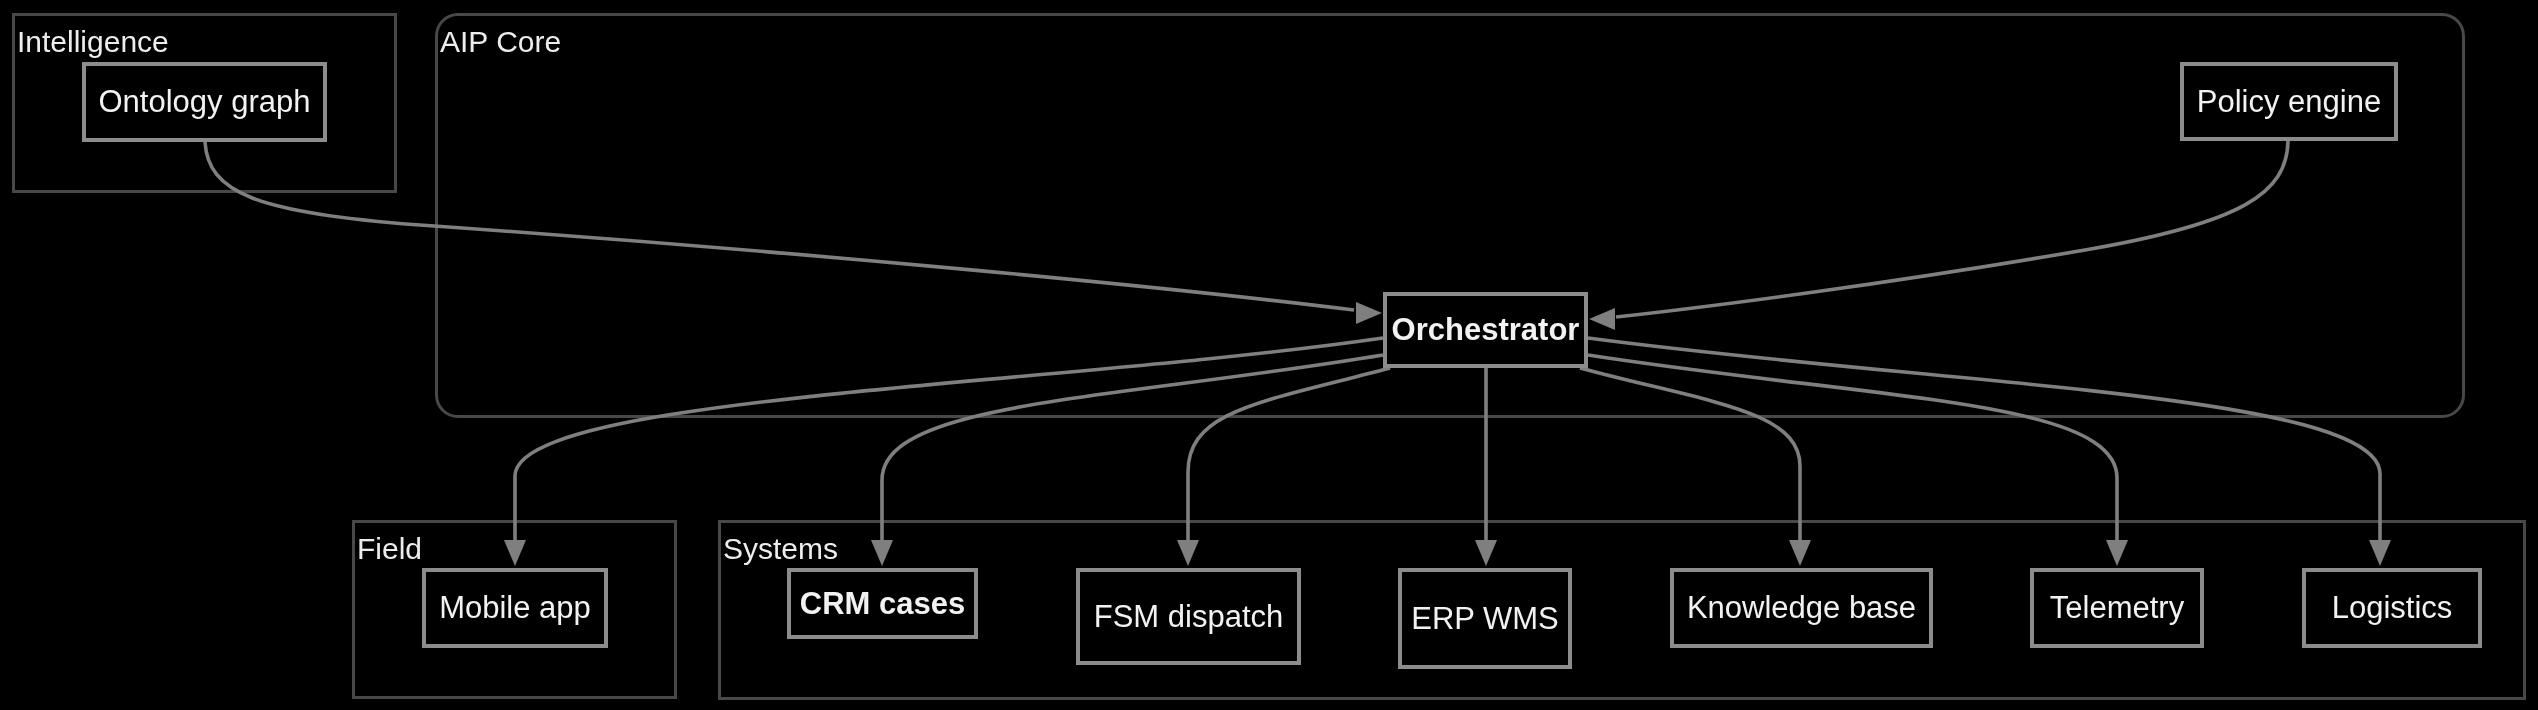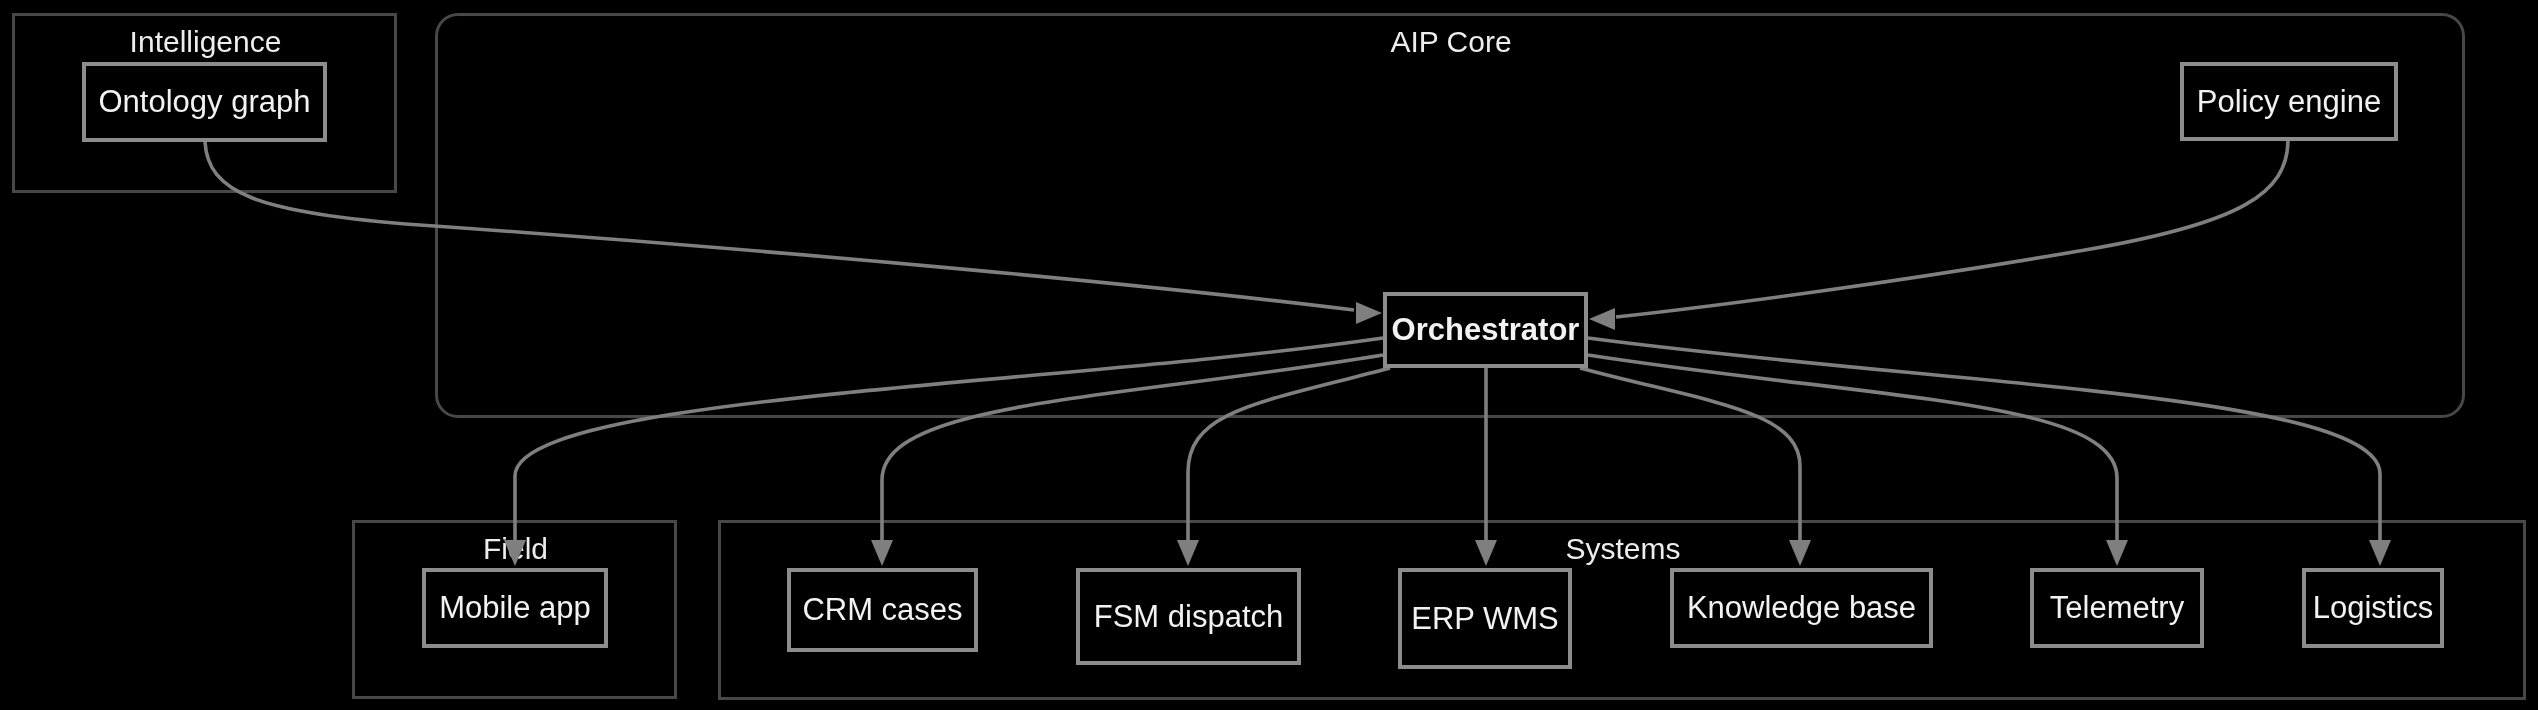--- a/index.html
+++ b/index.html
@@ -13,21 +13,21 @@
   }
   .group {
     position: absolute;
     box-sizing: border-box;
     border: 3px solid var(--group-border, #484848);
     background: transparent;
   }
   .group-label {
     position: absolute;
     top: 9px; left: 2px; right: 0;
-    text-align: center;
+    text-align: left;
     font-size: 30px;
     color: var(--group-label, #eee);
     pointer-events: none;
     white-space: nowrap;
   }
   .node {
     position: absolute;
     box-sizing: border-box;
     border: 4px solid var(--node-border, #8c8c8c);
     background: var(--node-fill, #000);
@@ -100,32 +100,32 @@
       </div>
       <div class="node" style="left: 2180px; top: 62px; width: 218px; height: 79px;">
         <span class="node-label">Policy engine</span>
       </div>
       <div class="node" style="left: 1383px; top: 292px; width: 205px; height: 76px; font-weight: bold;">
         <span class="node-label">Orchestrator</span>
       </div>
       <div class="node" style="left: 422px; top: 568px; width: 186px; height: 80px;">
         <span class="node-label">Mobile app</span>
       </div>
-      <div class="node" style="left: 787px; top: 568px; width: 191px; height: 84px;">
+      <div class="node" style="left: 787px; top: 568px; width: 191px; height: 71px; font-weight: bold;">
         <span class="node-label">CRM cases</span>
       </div>
       <div class="node" style="left: 1076px; top: 568px; width: 225px; height: 97px; text-align: right;">
         <span class="node-label">FSM dispatch</span>
       </div>
       <div class="node" style="left: 1398px; top: 568px; width: 174px; height: 101px;">
         <span class="node-label">ERP WMS</span>
       </div>
       <div class="node" style="left: 1670px; top: 568px; width: 263px; height: 80px;">
         <span class="node-label">Knowledge base</span>
       </div>
       <div class="node" style="left: 2030px; top: 568px; width: 174px; height: 80px;">
         <span class="node-label">Telemetry</span>
       </div>
-      <div class="node" style="left: 2302px; top: 568px; width: 142px; height: 80px;">
+      <div class="node" style="left: 2302px; top: 568px; width: 180px; height: 80px;">
         <span class="node-label">Logistics</span>
       </div>
     </div>
 </div>
 
 </body></html>

